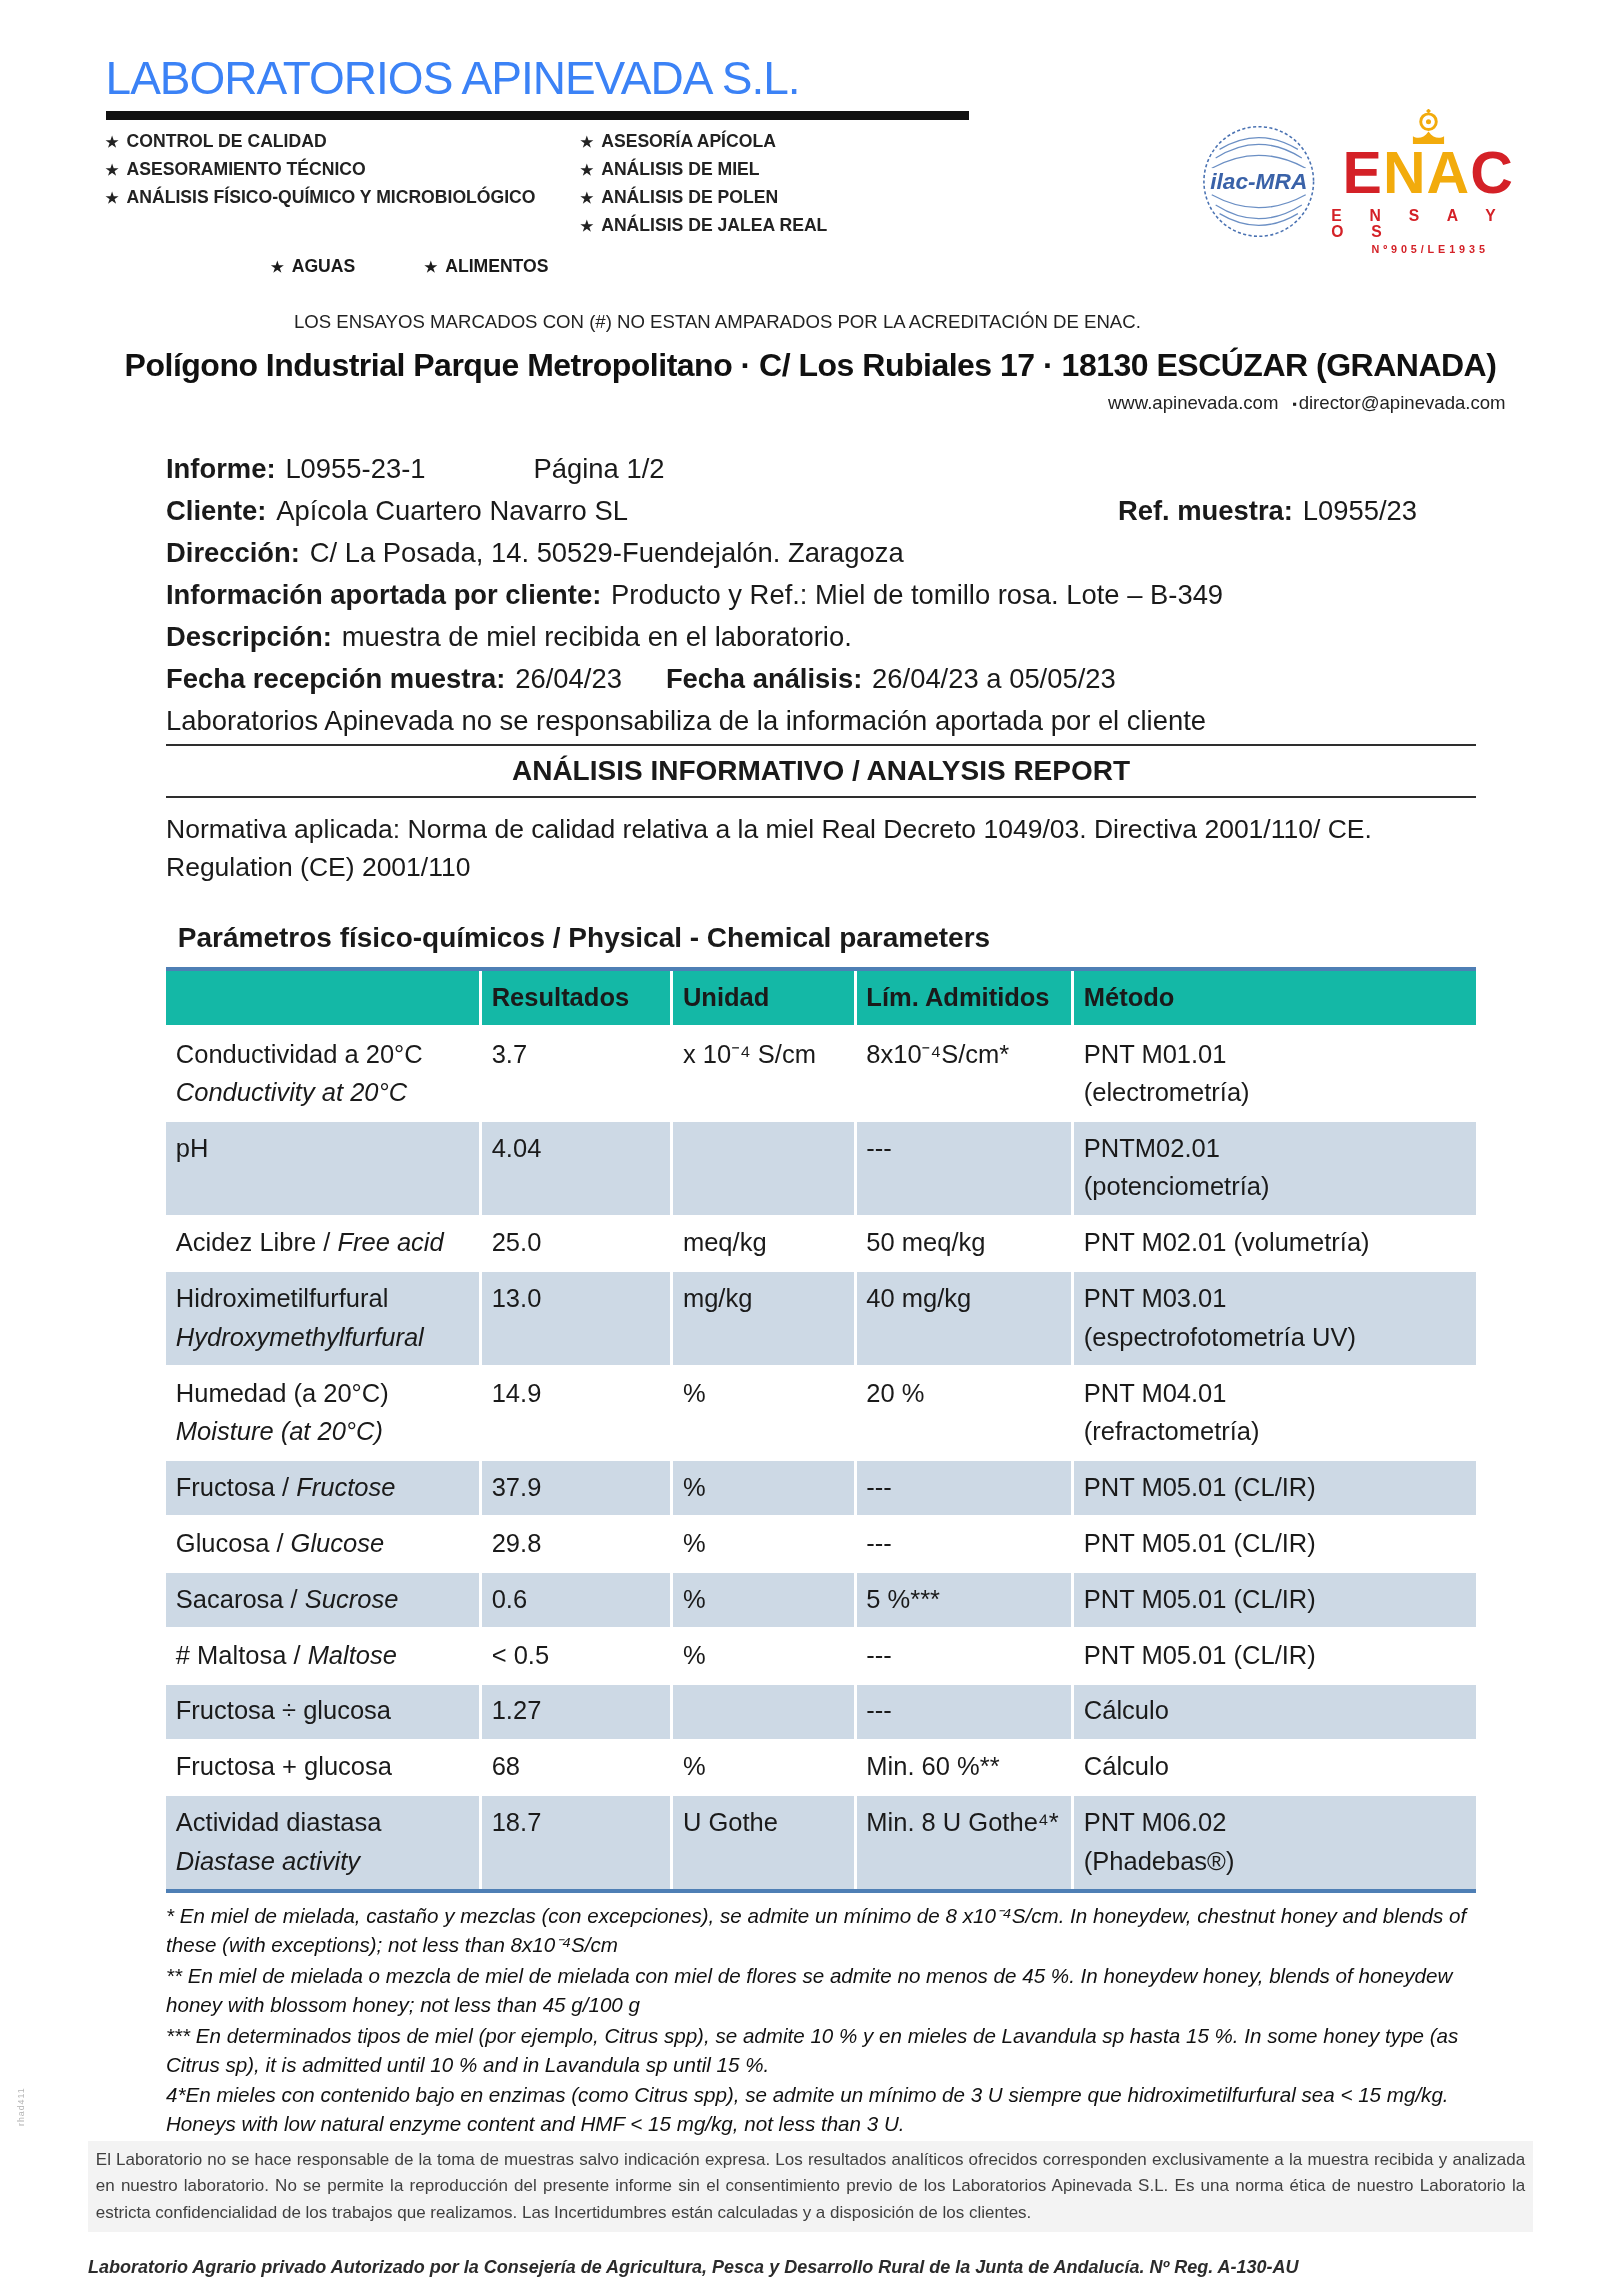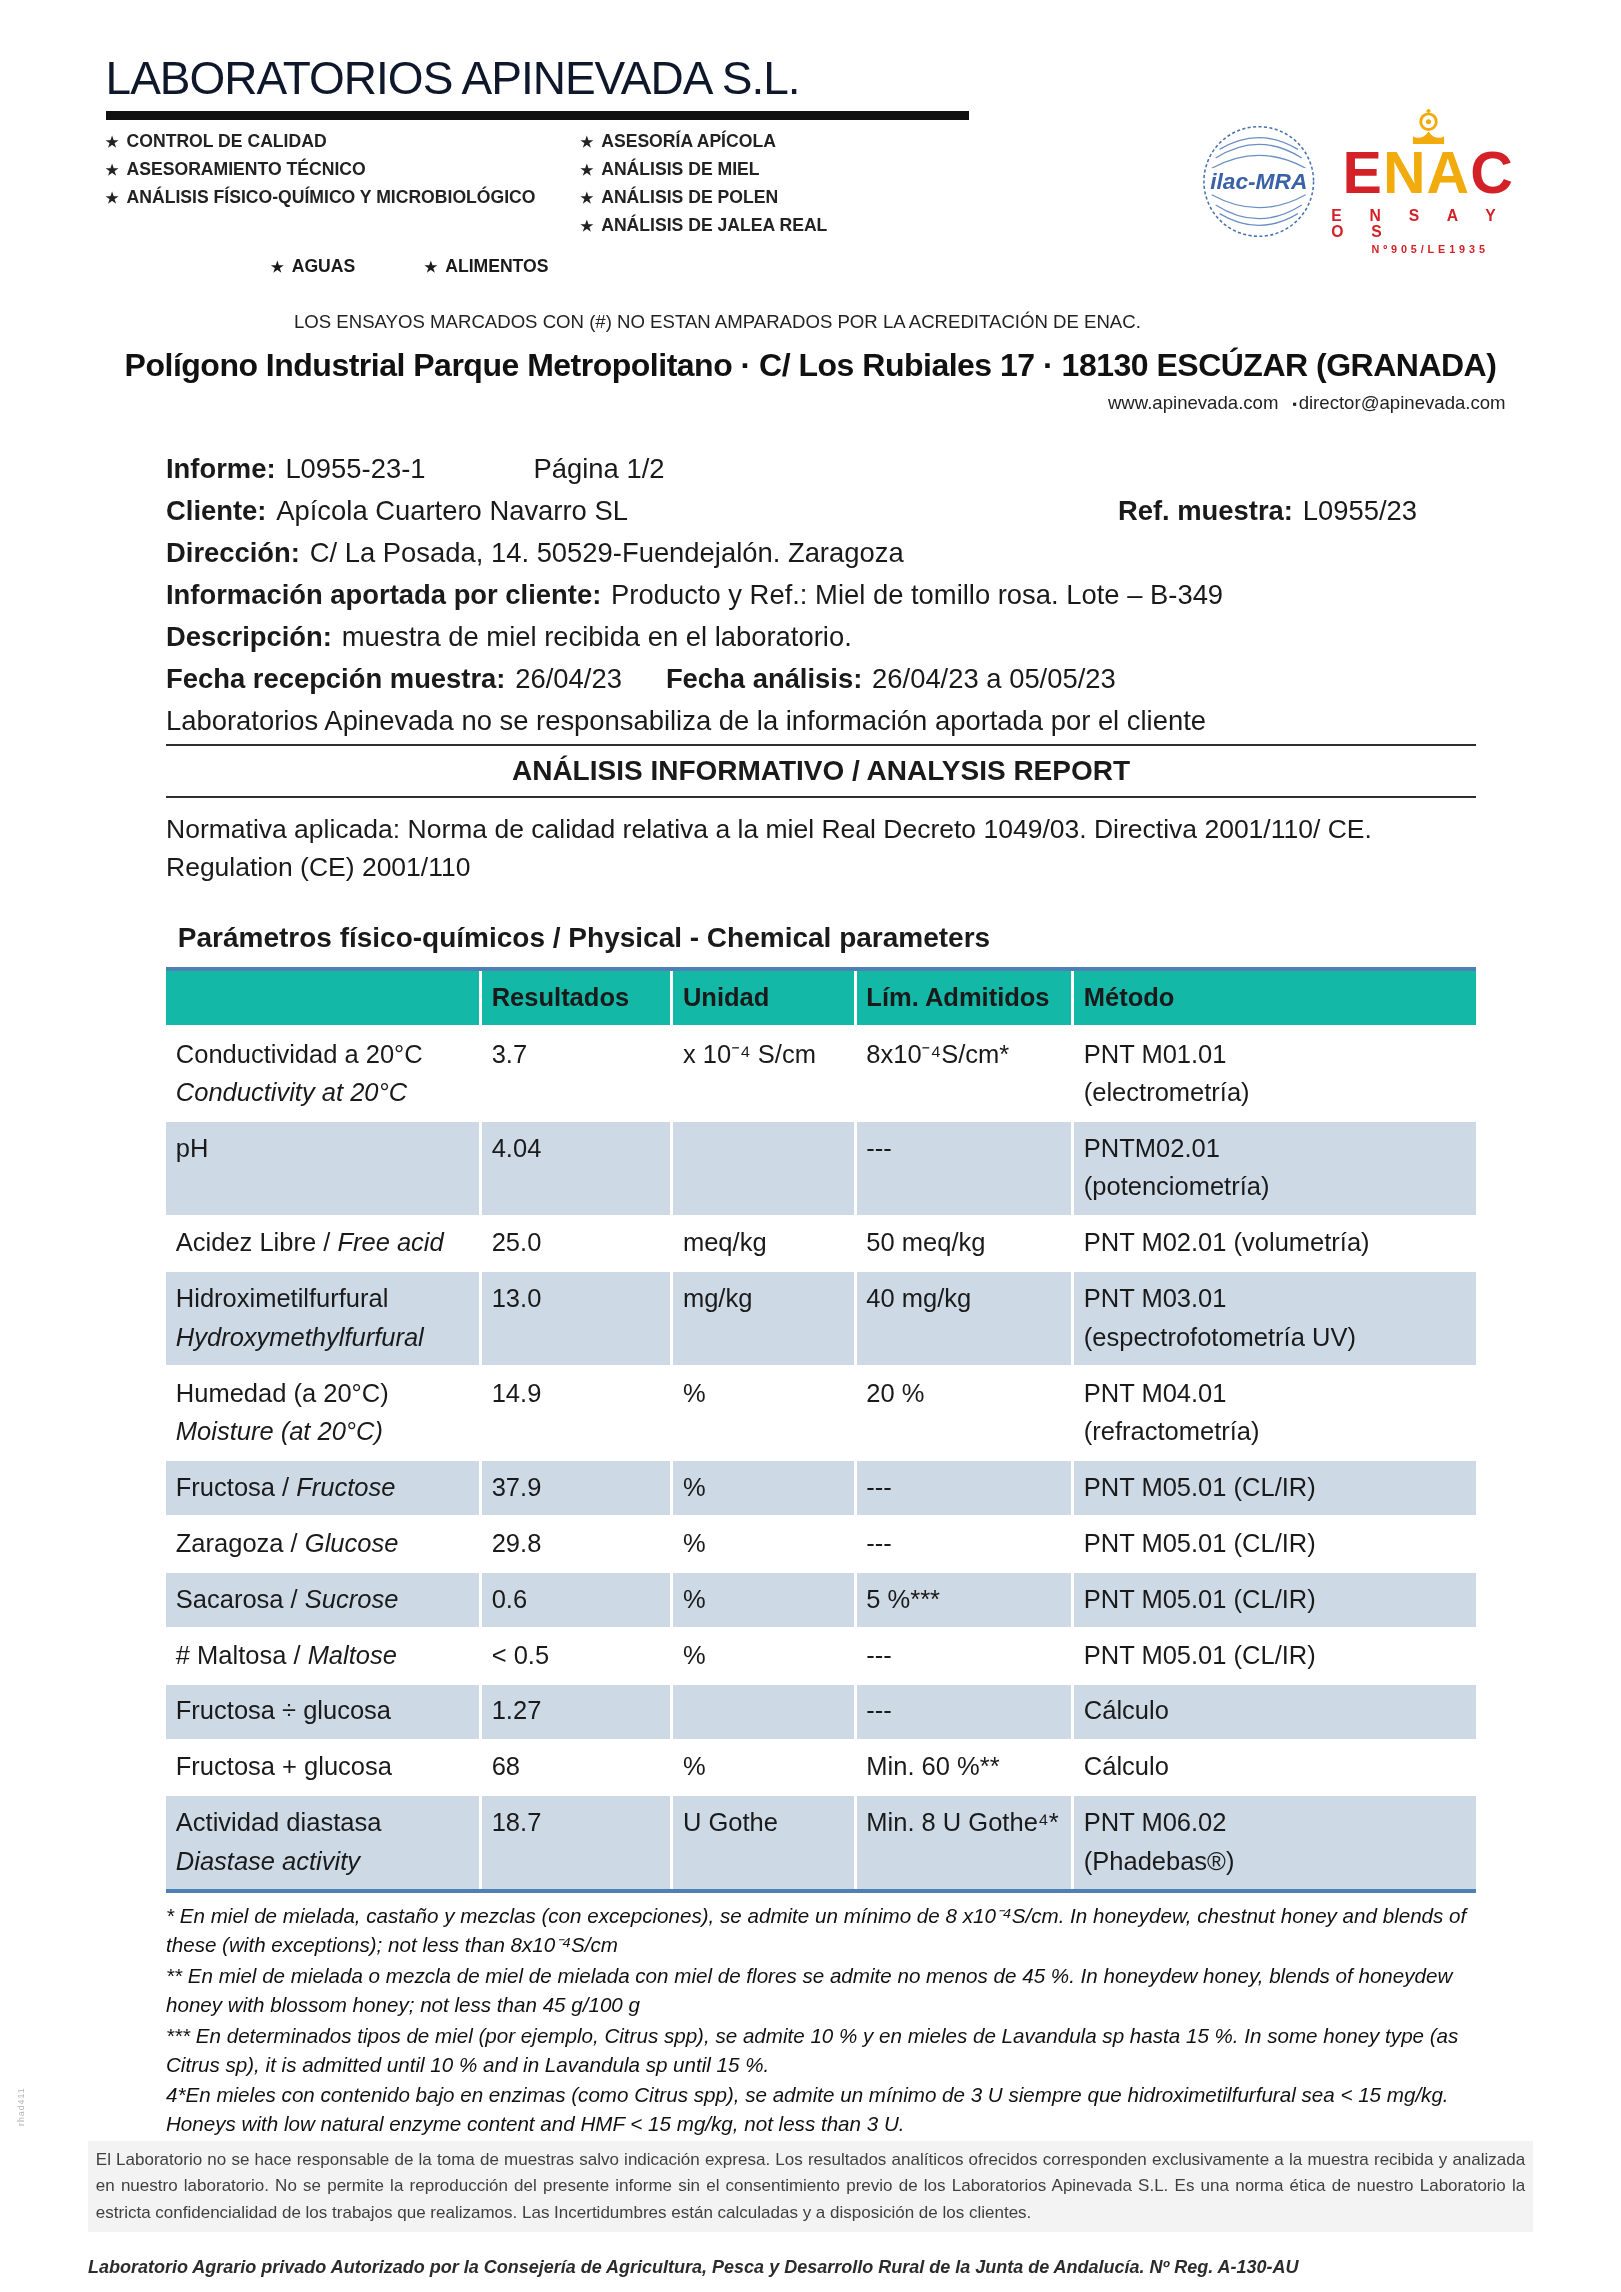--- a/index.html
+++ b/index.html
@@ -11,21 +11,21 @@
     color:#1a1a1a;
     box-sizing:border-box;
     padding:51px 88px 49px 88px;
     display:flex;flex-direction:column;
     overflow:hidden;
   }
   
   .header{display:flex;align-items:flex-start;}
   .logo-box{flex:0 0 201px;}
   .header-center{flex:1 1 auto;padding-left:17.6px;}
-  .company-title{font-size:46px;letter-spacing:-1px;color:#0f172a;white-space:nowrap;}
+  .company-title{font-size:46px;letter-spacing:-1px;color:#3b82f6;white-space:nowrap;}
   .title-bar{height:8.8px;background:#111;margin:5.9px 0 11.8px 0;width:863px;}
   .services{display:flex;width:863px;font-size:17.6px;font-weight:bold;color:#222;}
   .services .col-left{flex:0 0 55%;}
   .services .col-right{flex:0 0 45%;}
   .service-item{margin:0 0 6.9px 0;white-space:nowrap;}
   .star{margin-right:7.8px;font-size:14.7px;}
   .services-bottom{display:flex;justify-content:center;gap:69px;width:608px;margin-top:13px;font-size:17.6px;font-weight:bold;}
   .accred{flex:0 0 333px;display:flex;align-items:center;gap:5.9px;margin-top:57px;}
   .enac-block{display:flex;flex-direction:column;align-items:center;line-height:1;}
   .enac-word{font-size:59px;font-weight:bold;letter-spacing:1px;margin-top:-2px;}
@@ -255,21 +255,21 @@
           <td><span>PNT M04.01</span><span class="m2">(refractometría)</span></td>
         </tr>
         <tr>
           <td><span>Fructosa /</span> <span class="en">Fructose</span></td>
           <td class="num">37.9</td>
           <td>%</td>
           <td>---</td>
           <td><span>PNT M05.01 (CL/IR)</span></td>
         </tr>
         <tr>
-          <td><span>Zaragoza /</span> <span class="en">Glucose</span></td>
+          <td><span>Glucosa /</span> <span class="en">Glucose</span></td>
           <td class="num">29.8</td>
           <td>%</td>
           <td>---</td>
           <td><span>PNT M05.01 (CL/IR)</span></td>
         </tr>
         <tr>
           <td><span>Sacarosa /</span> <span class="en">Sucrose</span></td>
           <td class="num">0.6</td>
           <td>%</td>
           <td>5 %***</td>

